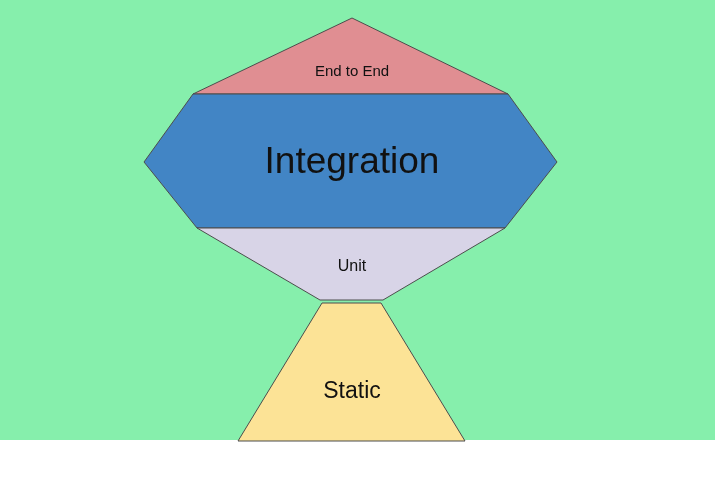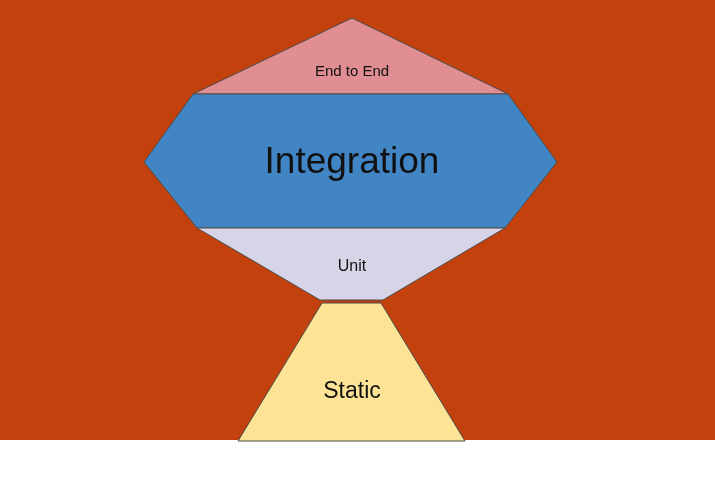--- a/index.html
+++ b/index.html
@@ -8,21 +8,21 @@
     width: 715px;
     height: 480px;
     background: #ffffff;
     overflow: hidden;
     font-family: "Liberation Sans", sans-serif;
   }
   .stage {
     position: relative;
     width: 715px;
     height: 440px;
-    background: #c2410c;
+    background: #86efac;
   }
   svg {
     display: block;
   }
   svg polygon {
     stroke-width: 1;
     stroke-linejoin: round;
   }
   svg text {
     fill: #111111;

